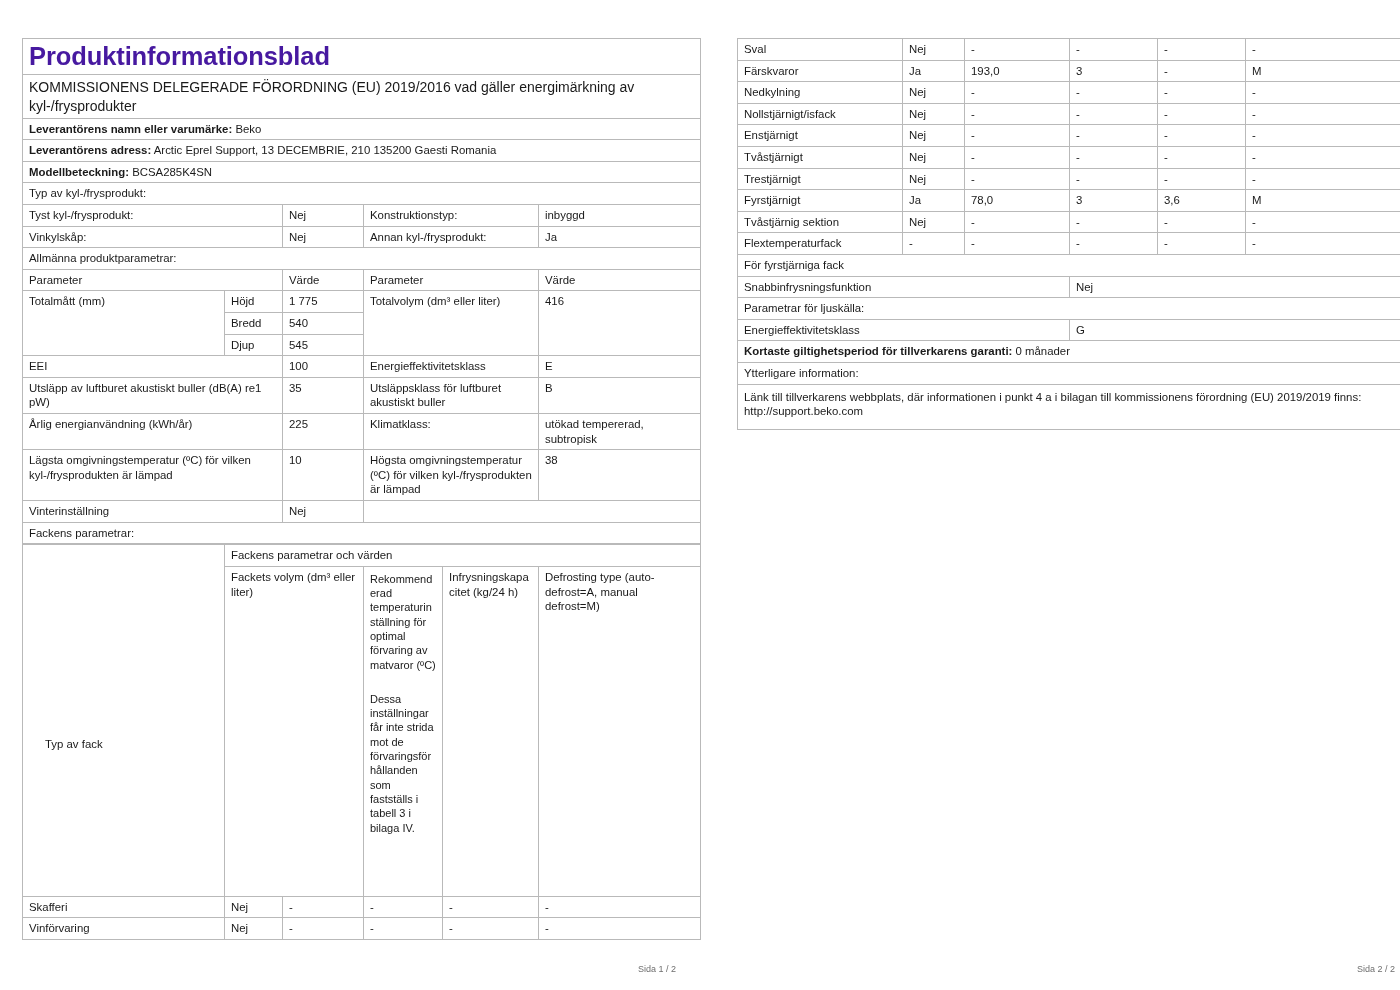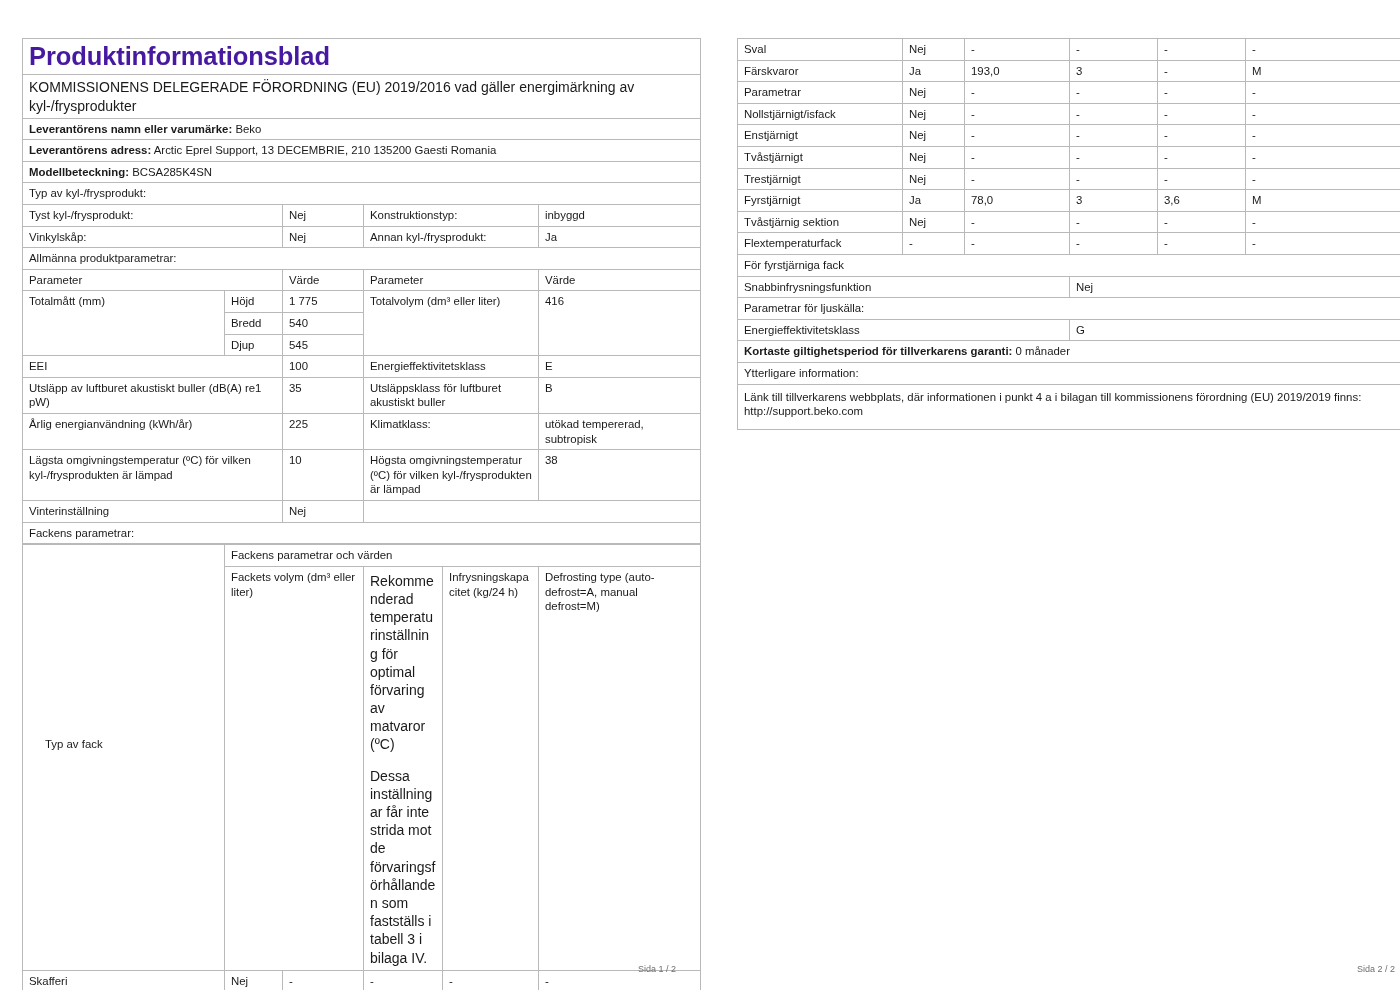--- a/index.html
+++ b/index.html
@@ -68,24 +68,24 @@
   }
 
   
   .tall-head td {
     vertical-align: bottom;
     text-align: center;
     padding-bottom: 5px;
     line-height: 1.3;
   }
   .rec-col {
-    font-size: 14px;
+    font-size: 11px;
     line-height: 1.32;
   }
-  .rec-col .para2 { margin-top: 13px; }
+  .rec-col .para2 { margin-top: 20px; }
 
   
   .footer {
     position: absolute;
     right: 0;
     font-size: 9px;
     color: #6e6e6e;
     padding-top: 5px;
   }
   .page1-footer { top: 921px; right: 24px; }
@@ -302,21 +302,21 @@
       </tr>
       <tr>
         <td>Färskvaror</td>
         <td class="c">Ja</td>
         <td class="c">193,0</td>
         <td class="c">3</td>
         <td class="c">-</td>
         <td class="c">M</td>
       </tr>
       <tr>
-        <td>Parametrar</td>
+        <td>Nedkylning</td>
         <td class="c">Nej</td>
         <td class="c">-</td>
         <td class="c">-</td>
         <td class="c">-</td>
         <td class="c">-</td>
       </tr>
       <tr>
         <td>Nollstjärnigt/isfack</td>
         <td class="c">Nej</td>
         <td class="c">-</td>

